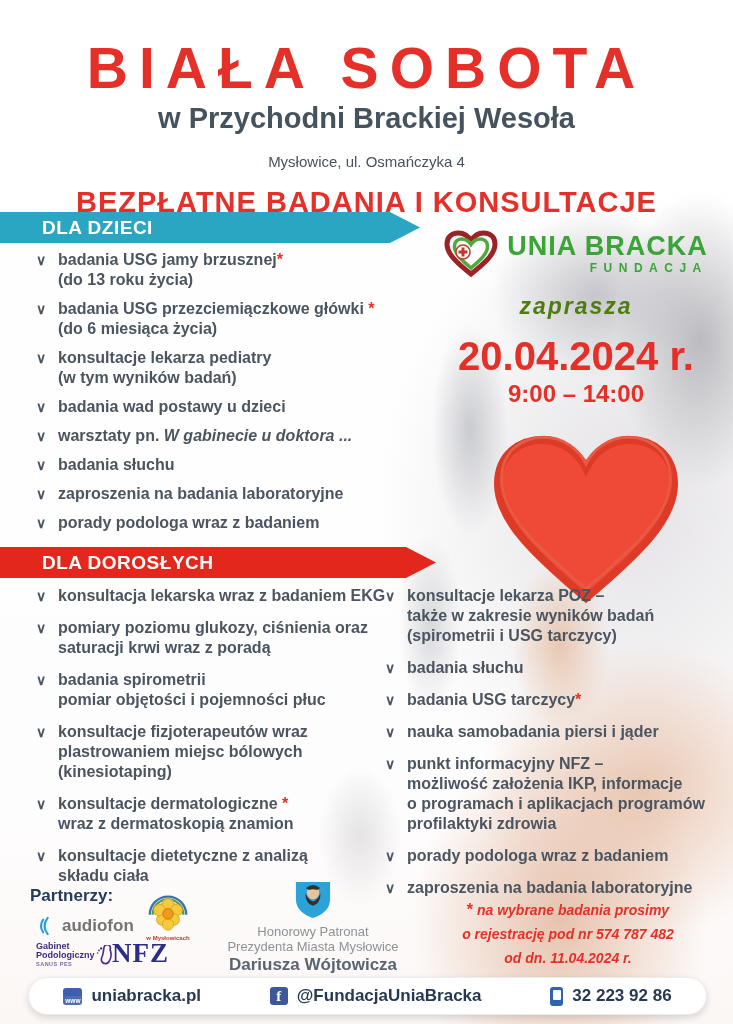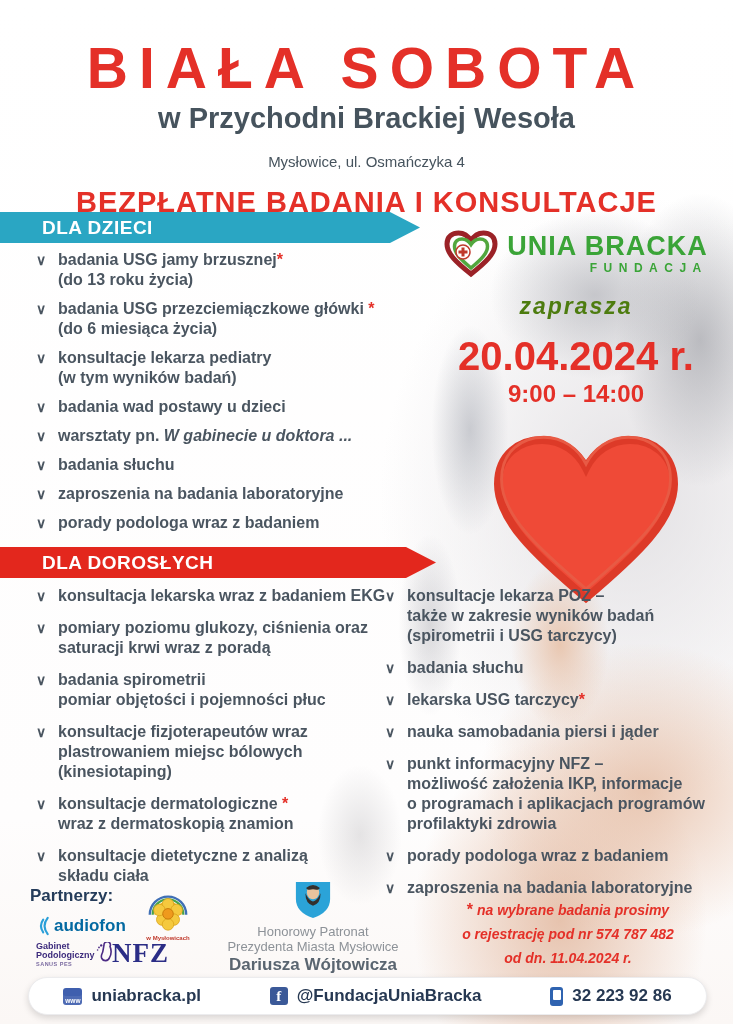--- a/index.html
+++ b/index.html
@@ -46,25 +46,25 @@
   .invite{position:absolute;left:428px;top:230px;width:296px;text-align:center;z-index:2;}
   .logo-row{display:flex;align-items:center;justify-content:center;gap:9px;}
   .logo-text .org-name{font-size:27px;font-weight:700;color:#3aa437;letter-spacing:1px;line-height:27px;text-align:left;}
   .logo-text .org-sub{font-size:12px;font-weight:700;color:#3aa437;letter-spacing:6.5px;text-align:right;margin-top:1px;}
   .invite-word{margin-top:15px;font-size:23px;font-weight:700;font-style:italic;color:#4d7c0f;letter-spacing:2px;}
   .event-date{margin-top:15px;font-size:40px;font-weight:800;color:#e43028;line-height:42px;}
   .event-time{font-size:24px;font-weight:800;color:#e43028;margin-top:3px;}
   
   .partners{position:absolute;left:30px;top:886px;width:250px;z-index:2;}
   .partners-label{font-size:17px;font-weight:800;color:#253c5a;}
-  .partner-audiofon{position:absolute;left:6px;top:30px;display:flex;align-items:center;gap:0;
-    font-size:17px;font-weight:800;color:#0369a1;}
+  .partner-audiofon{position:absolute;left:6px;top:30px;display:flex;align-items:center;gap:8px;
+    font-size:17px;font-weight:800;color:#737373;}
   .partner-daffodil{position:absolute;left:108px;top:0px;width:60px;text-align:center;}
   .daffodil-caption{font-size:6px;color:#c0392b;font-weight:700;margin-top:-3px;}
-  .partner-gabinet{position:absolute;left:6px;top:56px;display:flex;align-items:flex-start;gap:0;}
+  .partner-gabinet{position:absolute;left:6px;top:56px;display:flex;align-items:flex-end;gap:0;}
   .gabinet-lines{font-size:9px;font-weight:700;color:#3d2b7d;line-height:9px;text-align:left;}
   .gabinet-sub{font-size:5.5px;color:#7a6aa0;letter-spacing:0.5px;}
   .partner-nfz{position:absolute;left:82px;top:52px;font-family:"Liberation Serif",serif;
     font-size:27px;font-weight:700;color:#2b2d86;letter-spacing:1px;}
   
   .patronage{position:absolute;left:210px;top:880px;width:206px;text-align:center;z-index:2;}
   .patronage .crest{display:block;margin:0 auto 4px;}
   .pat-line{font-size:13px;color:#8d9298;font-weight:400;line-height:15px;}
   .pat-name{font-size:17px;color:#5a6570;font-weight:800;line-height:20px;margin-top:1px;}
   
@@ -238,21 +238,21 @@
       </li>
       <li>
         <span class="bullet">∨</span>
         <div class="li-lines">
           <div class="li-line"><span>badania słuchu</span></div>
         </div>
       </li>
       <li>
         <span class="bullet">∨</span>
         <div class="li-lines">
-          <div class="li-line"><span>lekarska USG tarczycy</span><span class="ast">*</span></div>
+          <div class="li-line"><span>badania USG tarczycy</span><span class="ast">*</span></div>
         </div>
       </li>
       <li>
         <span class="bullet">∨</span>
         <div class="li-lines">
           <div class="li-line"><span>nauka samobadania piersi i jąder</span></div>
         </div>
       </li>
       <li>
         <span class="bullet">∨</span>

